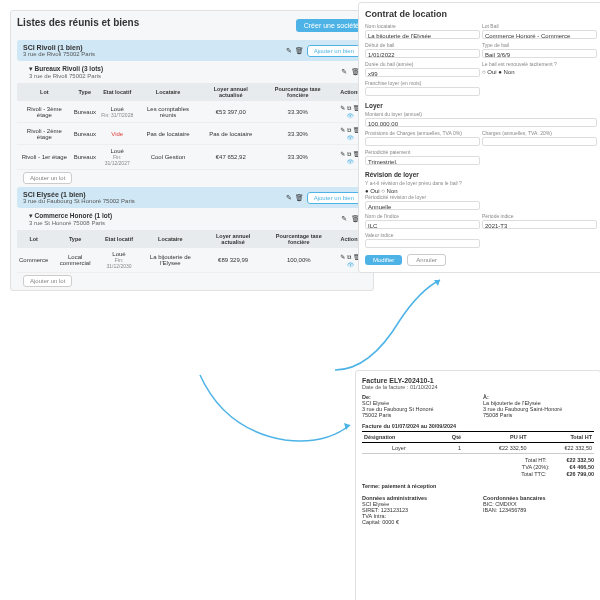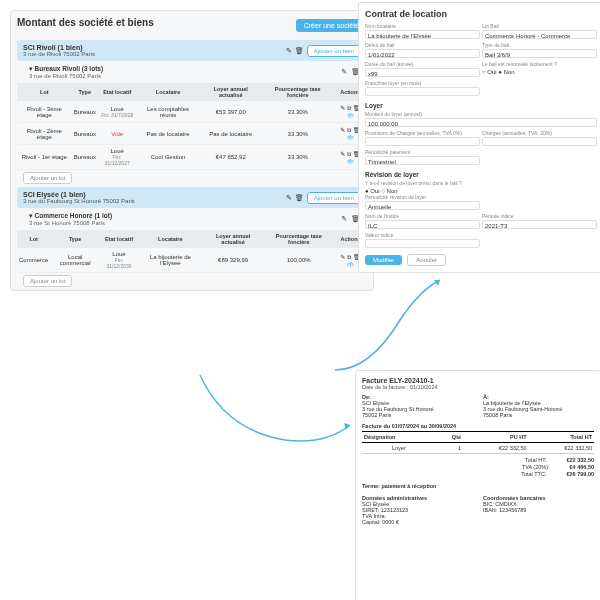--- a/index.html
+++ b/index.html
@@ -45,21 +45,21 @@
 .tot{text-align:right;margin-top:3px;font-size:5.5px}
 .tot div{margin-bottom:1px}
 .tot span.l{display:inline-block;width:50px;text-align:right;margin-right:20px}
 .arrow{position:absolute;pointer-events:none}
 </style>
 </head>
 <body>
 
 <div class="panel left">
   <div class="hdr">
-    <h1>Montant des société et biens</h1>
+    <h1>Listes des réunis et biens</h1>
     <span class="btn-primary">Créer une société</span>
   </div>
 
   <div class="soc">
     <div>
         <div class="soc-title">SCI Rivoli (1 bien)</div>
         <div class="soc-sub">3 rue de Rivoli 75002 Paris</div>
       </div>
     <div><span class="icons">✎</span> <span class="icons">🗑</span> <span class="btn-outline">Ajouter un bien</span></div>
   </div>

